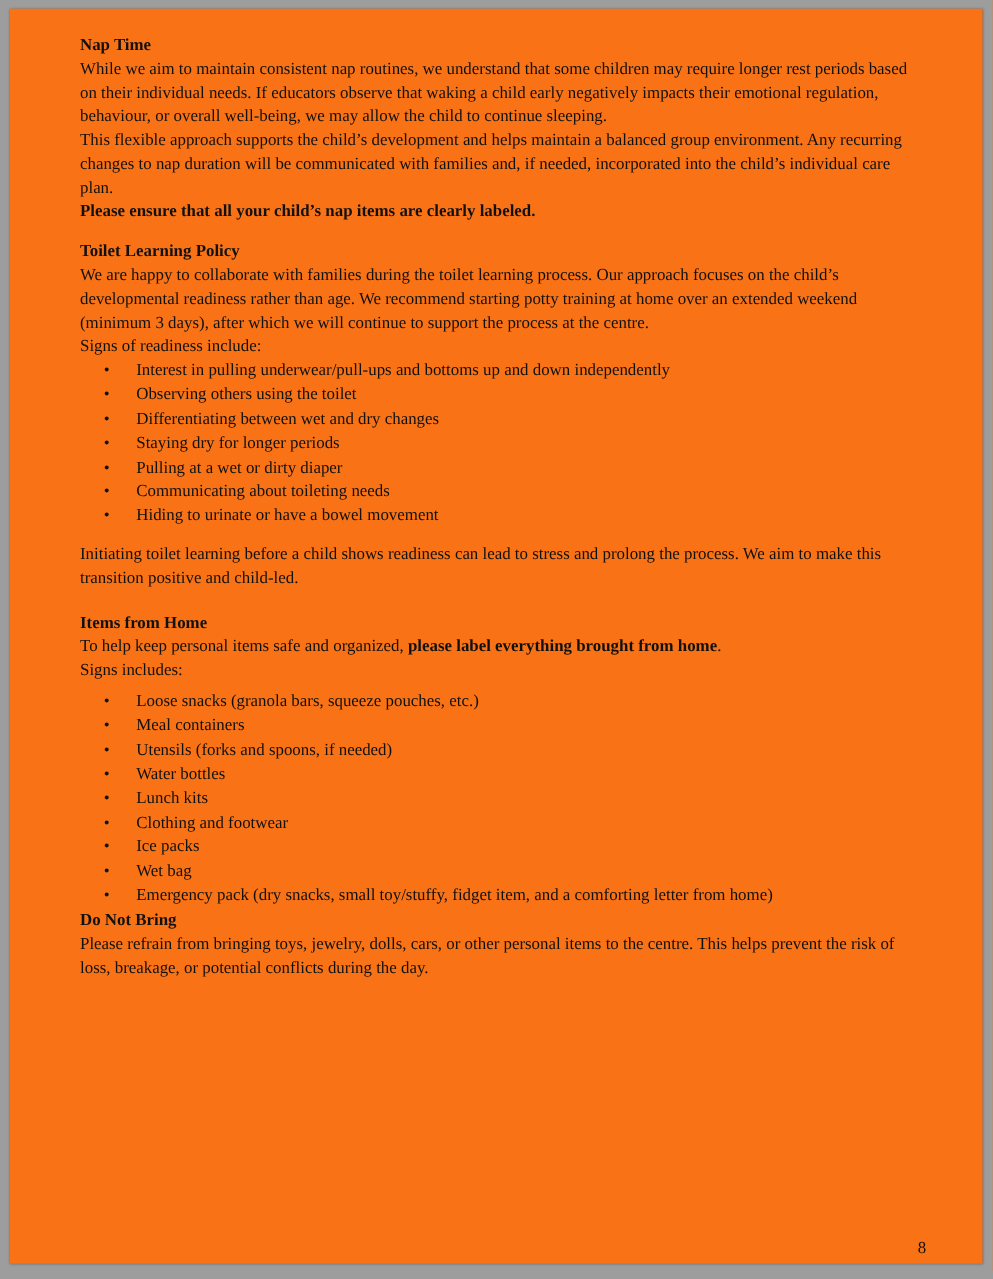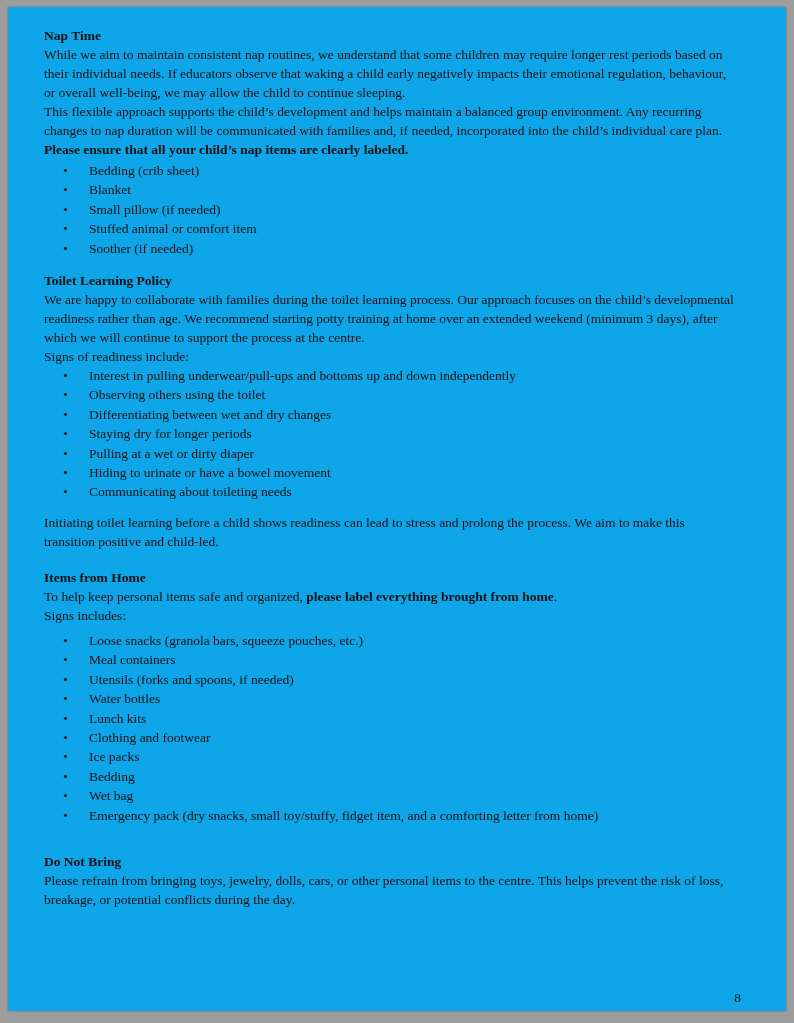--- a/index.html
+++ b/index.html
@@ -12,23 +12,23 @@
   }
   .page-frame {
     width: 794px;
     height: 1023px;
     padding: 7px 8px 12px 8px;
   }
   .page {
     position: relative;
     width: 778px;
     height: 1004px;
-    background: #0ea5e9;
+    background: #f97316;
     box-shadow: 0 0 2px rgba(0,0,0,0.35);
-    padding: 19px 48px 0 36px;
+    padding: 19px 48px 0 56px;
     color: #111111;
     font-size: 13.5px;
     line-height: 19px;
   }
   h2.doc-heading {
     font-size: 13.5px;
     line-height: 19px;
     font-weight: bold;
     color: #111111;
   }
@@ -47,73 +47,65 @@
     content: "\2022";
     position: absolute;
     left: 19px;
     top: 0;
   }
   .mt-list1   { margin-top: 2px; }
   .mt-toilet  { margin-top: 13px; }
   .mt-initiating { margin-top: 11px; }
   .mt-items   { margin-top: 17px; }
   .mt-list3   { margin-top: 6px; }
-  .mt-donot   { margin-top: 27px; }
+  .mt-donot   { }
   .page-number {
     position: absolute;
     right: 45px;
     bottom: 5px;
     font-size: 13.5px;
     line-height: 16px;
   }
 </style>
 </head>
 <body>
 
 <div class="page-frame">
   <div class="page">
 
     <h2 class="doc-heading">Nap Time</h2>
     <p class="doc-para">While we aim to maintain consistent nap routines, we understand that some children may require longer rest periods based on their individual needs. If educators observe that waking a child early negatively impacts their emotional regulation, behaviour, or overall well-being, we may allow the child to continue sleeping.</p>
     <p class="doc-para">This flexible approach supports the child’s development and helps maintain a balanced group environment. Any recurring changes to nap duration will be communicated with families and, if needed, incorporated into the child’s individual care plan.</p>
     <p class="doc-para bold-line">Please ensure that all your child’s nap items are clearly labeled.</p>
-    <ul class="doc-list mt-list1">
-      <li>Bedding (crib sheet)</li>
-      <li>Blanket</li>
-      <li>Small pillow (if needed)</li>
-      <li>Stuffed animal or comfort item</li>
-      <li>Soother (if needed)</li>
-    </ul>
 
     <h2 class="doc-heading mt-toilet">Toilet Learning Policy</h2>
     <p class="doc-para">We are happy to collaborate with families during the toilet learning process. Our approach focuses on the child’s developmental readiness rather than age. We recommend starting potty training at home over an extended weekend (minimum 3 days), after which we will continue to support the process at the centre.</p>
     <p class="doc-para">Signs of readiness include:</p>
     <ul class="doc-list">
       <li>Interest in pulling underwear/pull-ups and bottoms up and down independently</li>
       <li>Observing others using the toilet</li>
       <li>Differentiating between wet and dry changes</li>
       <li>Staying dry for longer periods</li>
       <li>Pulling at a wet or dirty diaper</li>
+      <li>Communicating about toileting needs</li>
       <li>Hiding to urinate or have a bowel movement</li>
-      <li>Communicating about toileting needs</li>
     </ul>
     <p class="doc-para mt-initiating">Initiating toilet learning before a child shows readiness can lead to stress and prolong the process. We aim to make this transition positive and child-led.</p>
 
     <h2 class="doc-heading mt-items">Items from Home</h2>
     <p class="doc-para"><span>To help keep personal items safe and organized, </span><span class="bold-inline">please label everything brought from home</span><span>.</span></p>
     <p class="doc-para">Signs includes:</p>
     <ul class="doc-list mt-list3">
       <li>Loose snacks (granola bars, squeeze pouches, etc.)</li>
       <li>Meal containers</li>
       <li>Utensils (forks and spoons, if needed)</li>
       <li>Water bottles</li>
       <li>Lunch kits</li>
       <li>Clothing and footwear</li>
       <li>Ice packs</li>
-      <li>Bedding</li>
       <li>Wet bag</li>
       <li>Emergency pack (dry snacks, small toy/stuffy, fidget item, and a comforting letter from home)</li>
     </ul>
 
     <h2 class="doc-heading mt-donot">Do Not Bring</h2>
     <p class="doc-para">Please refrain from bringing toys, jewelry, dolls, cars, or other personal items to the centre. This helps prevent the risk of loss, breakage, or potential conflicts during the day.</p>
 
     <div class="page-number">8</div>
   </div>
 </div>

